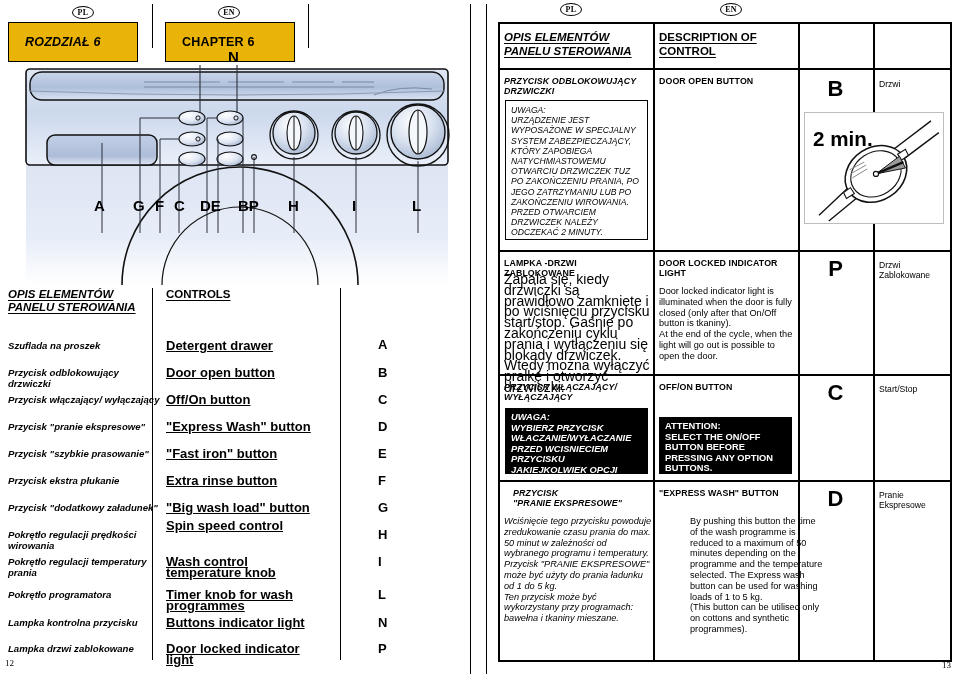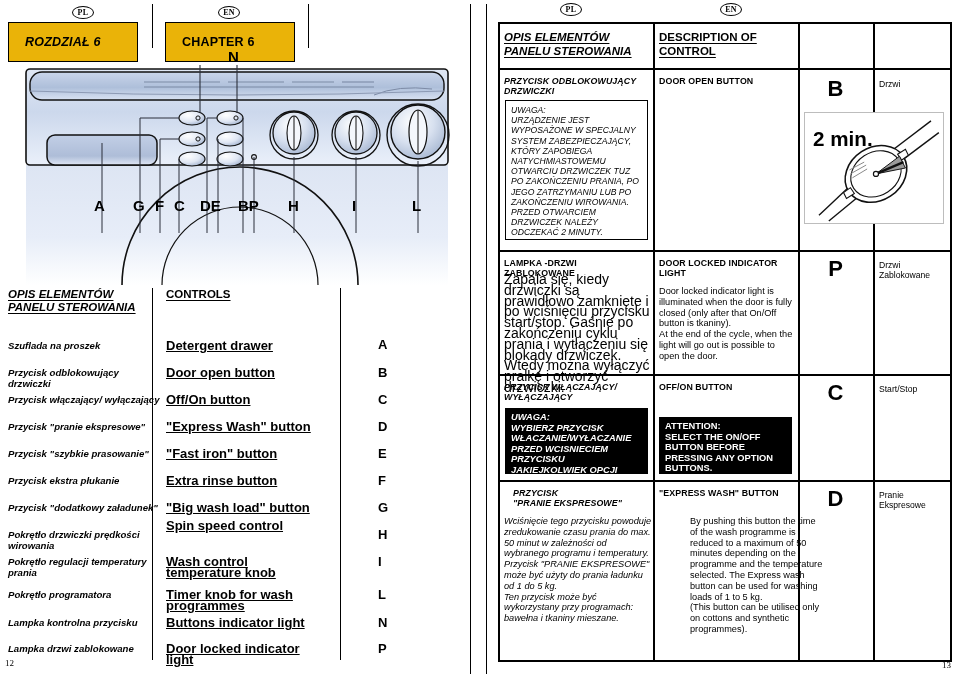--- a/index.html
+++ b/index.html
@@ -265,21 +265,21 @@
       <div class="row-lt" style="top:158px;">E</div>
 
       <div class="row-pl" style="top:187px;">Przycisk ekstra płukanie</div>
       <div class="row-en" style="top:187px;">Extra rinse button</div>
       <div class="row-lt" style="top:185px;">F</div>
 
       <div class="row-pl" style="top:214px;">Przycisk "dodatkowy załadunek"</div>
       <div class="row-en" style="top:214px;">"Big wash load" button</div>
       <div class="row-lt" style="top:212px;">G</div>
 
-      <div class="row-pl" style="top:241px;">Pokrętło drzwiczki prędkości wirowania</div>
+      <div class="row-pl" style="top:241px;">Pokrętło regulacji prędkości wirowania</div>
       <div class="row-en" style="top:232px;">Spin speed control</div>
       <div class="row-lt" style="top:239px;">H</div>
 
       <div class="row-pl" style="top:268px;">Pokrętło regulacji temperatury prania</div>
       <div class="row-en" style="top:268px;">Wash control temperature knob</div>
       <div class="row-lt" style="top:266px;">I</div>
 
       <div class="row-pl" style="top:301px;">Pokrętło programatora</div>
       <div class="row-en" style="top:301px;">Timer knob for wash programmes</div>
       <div class="row-lt" style="top:299px;">L</div>

